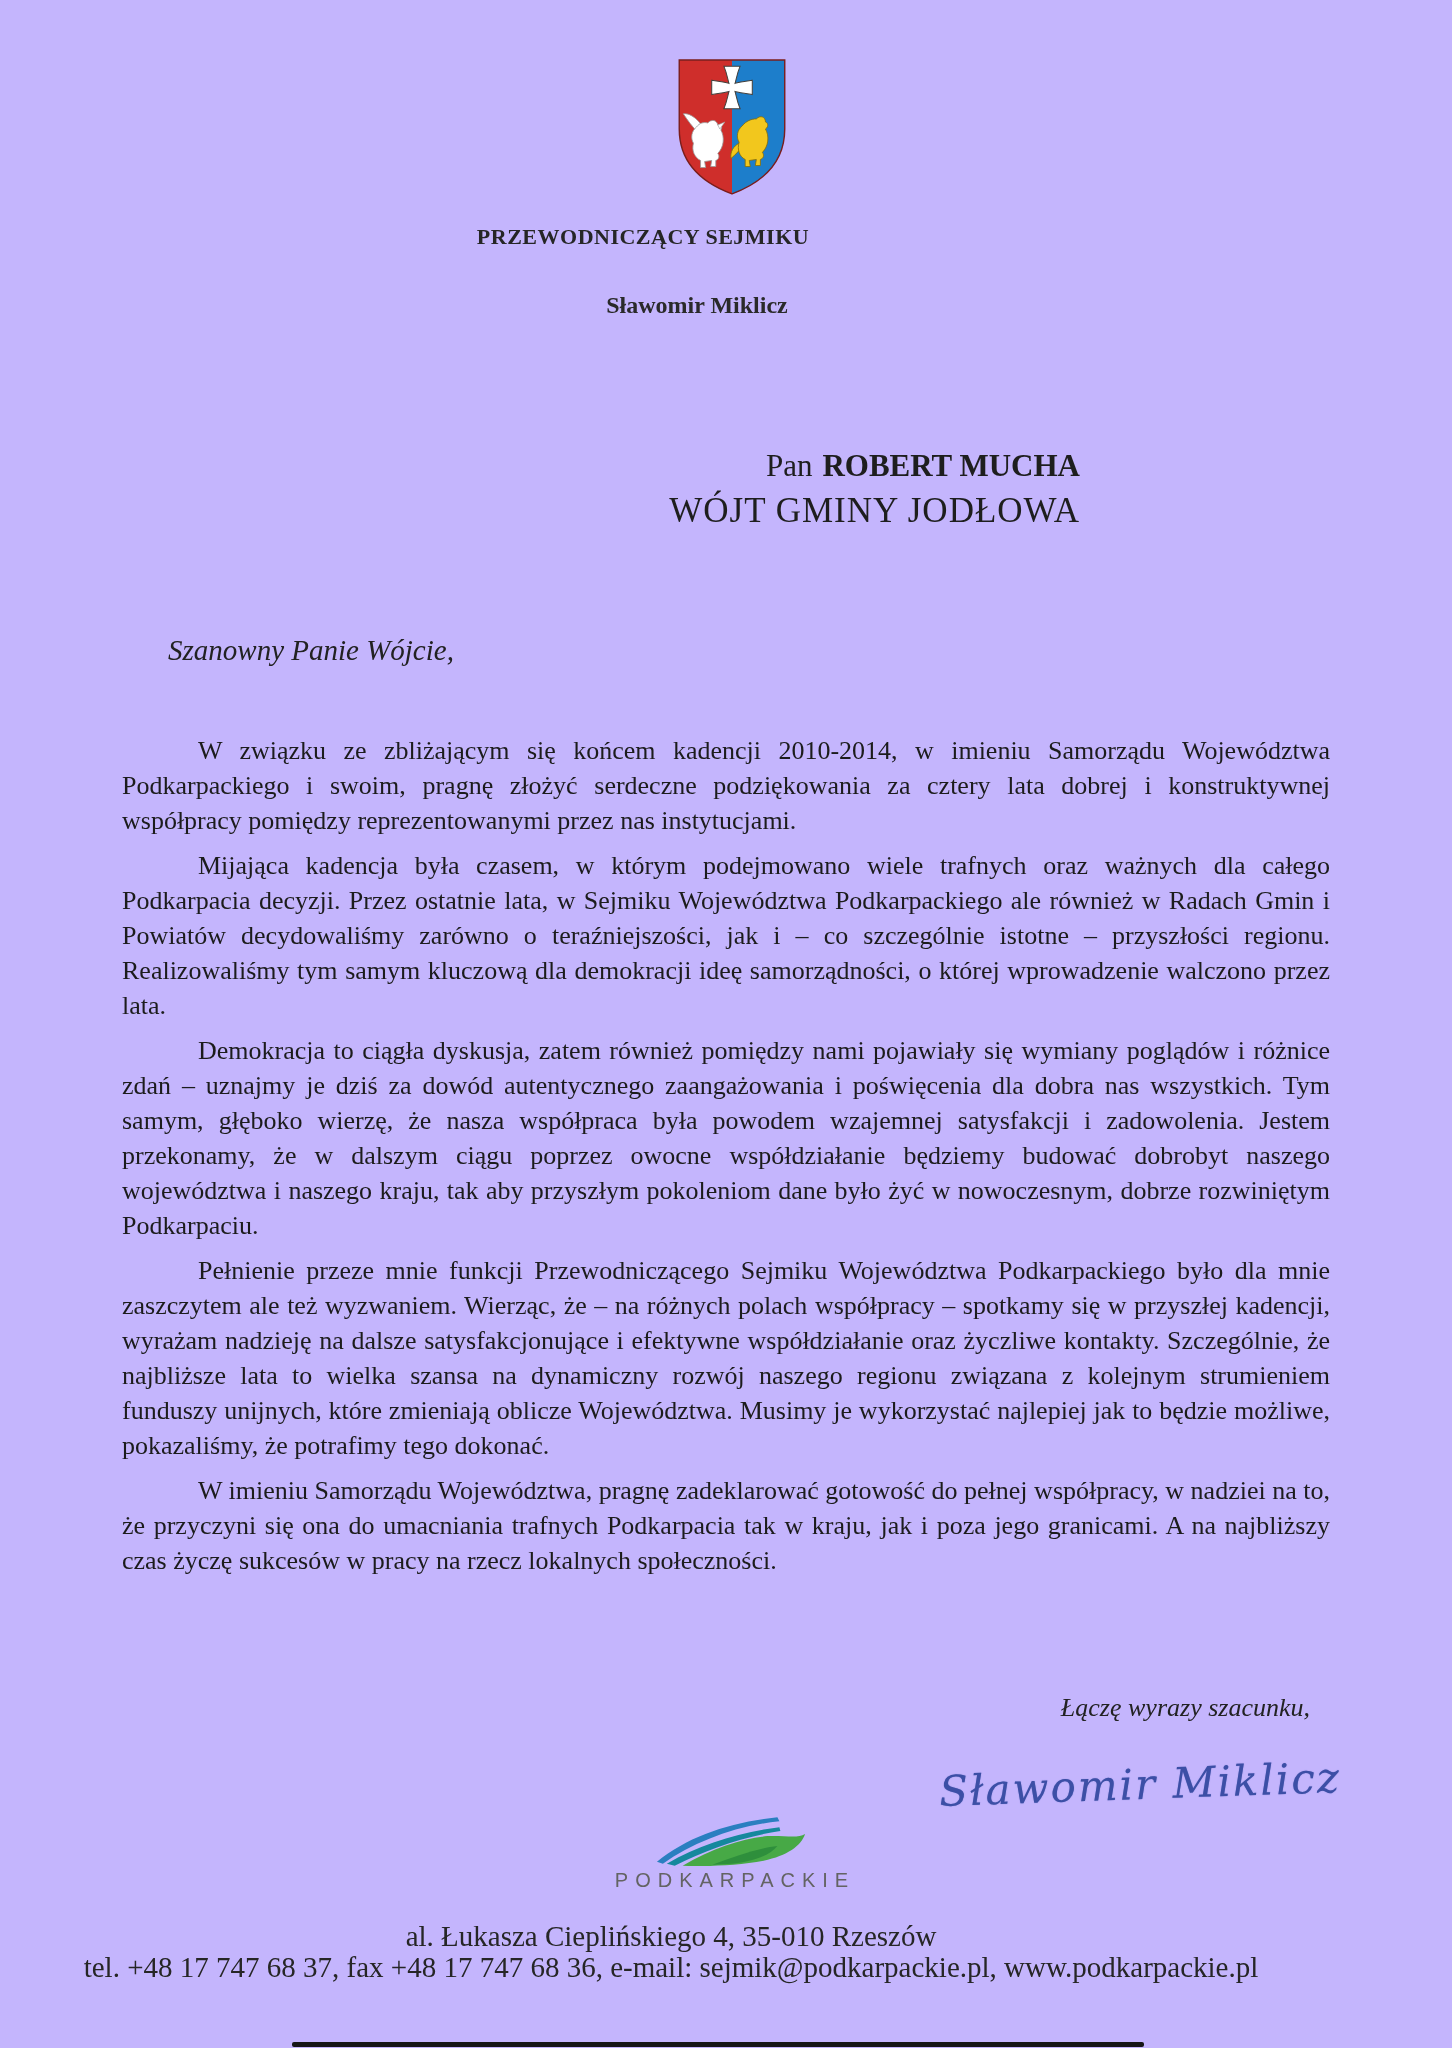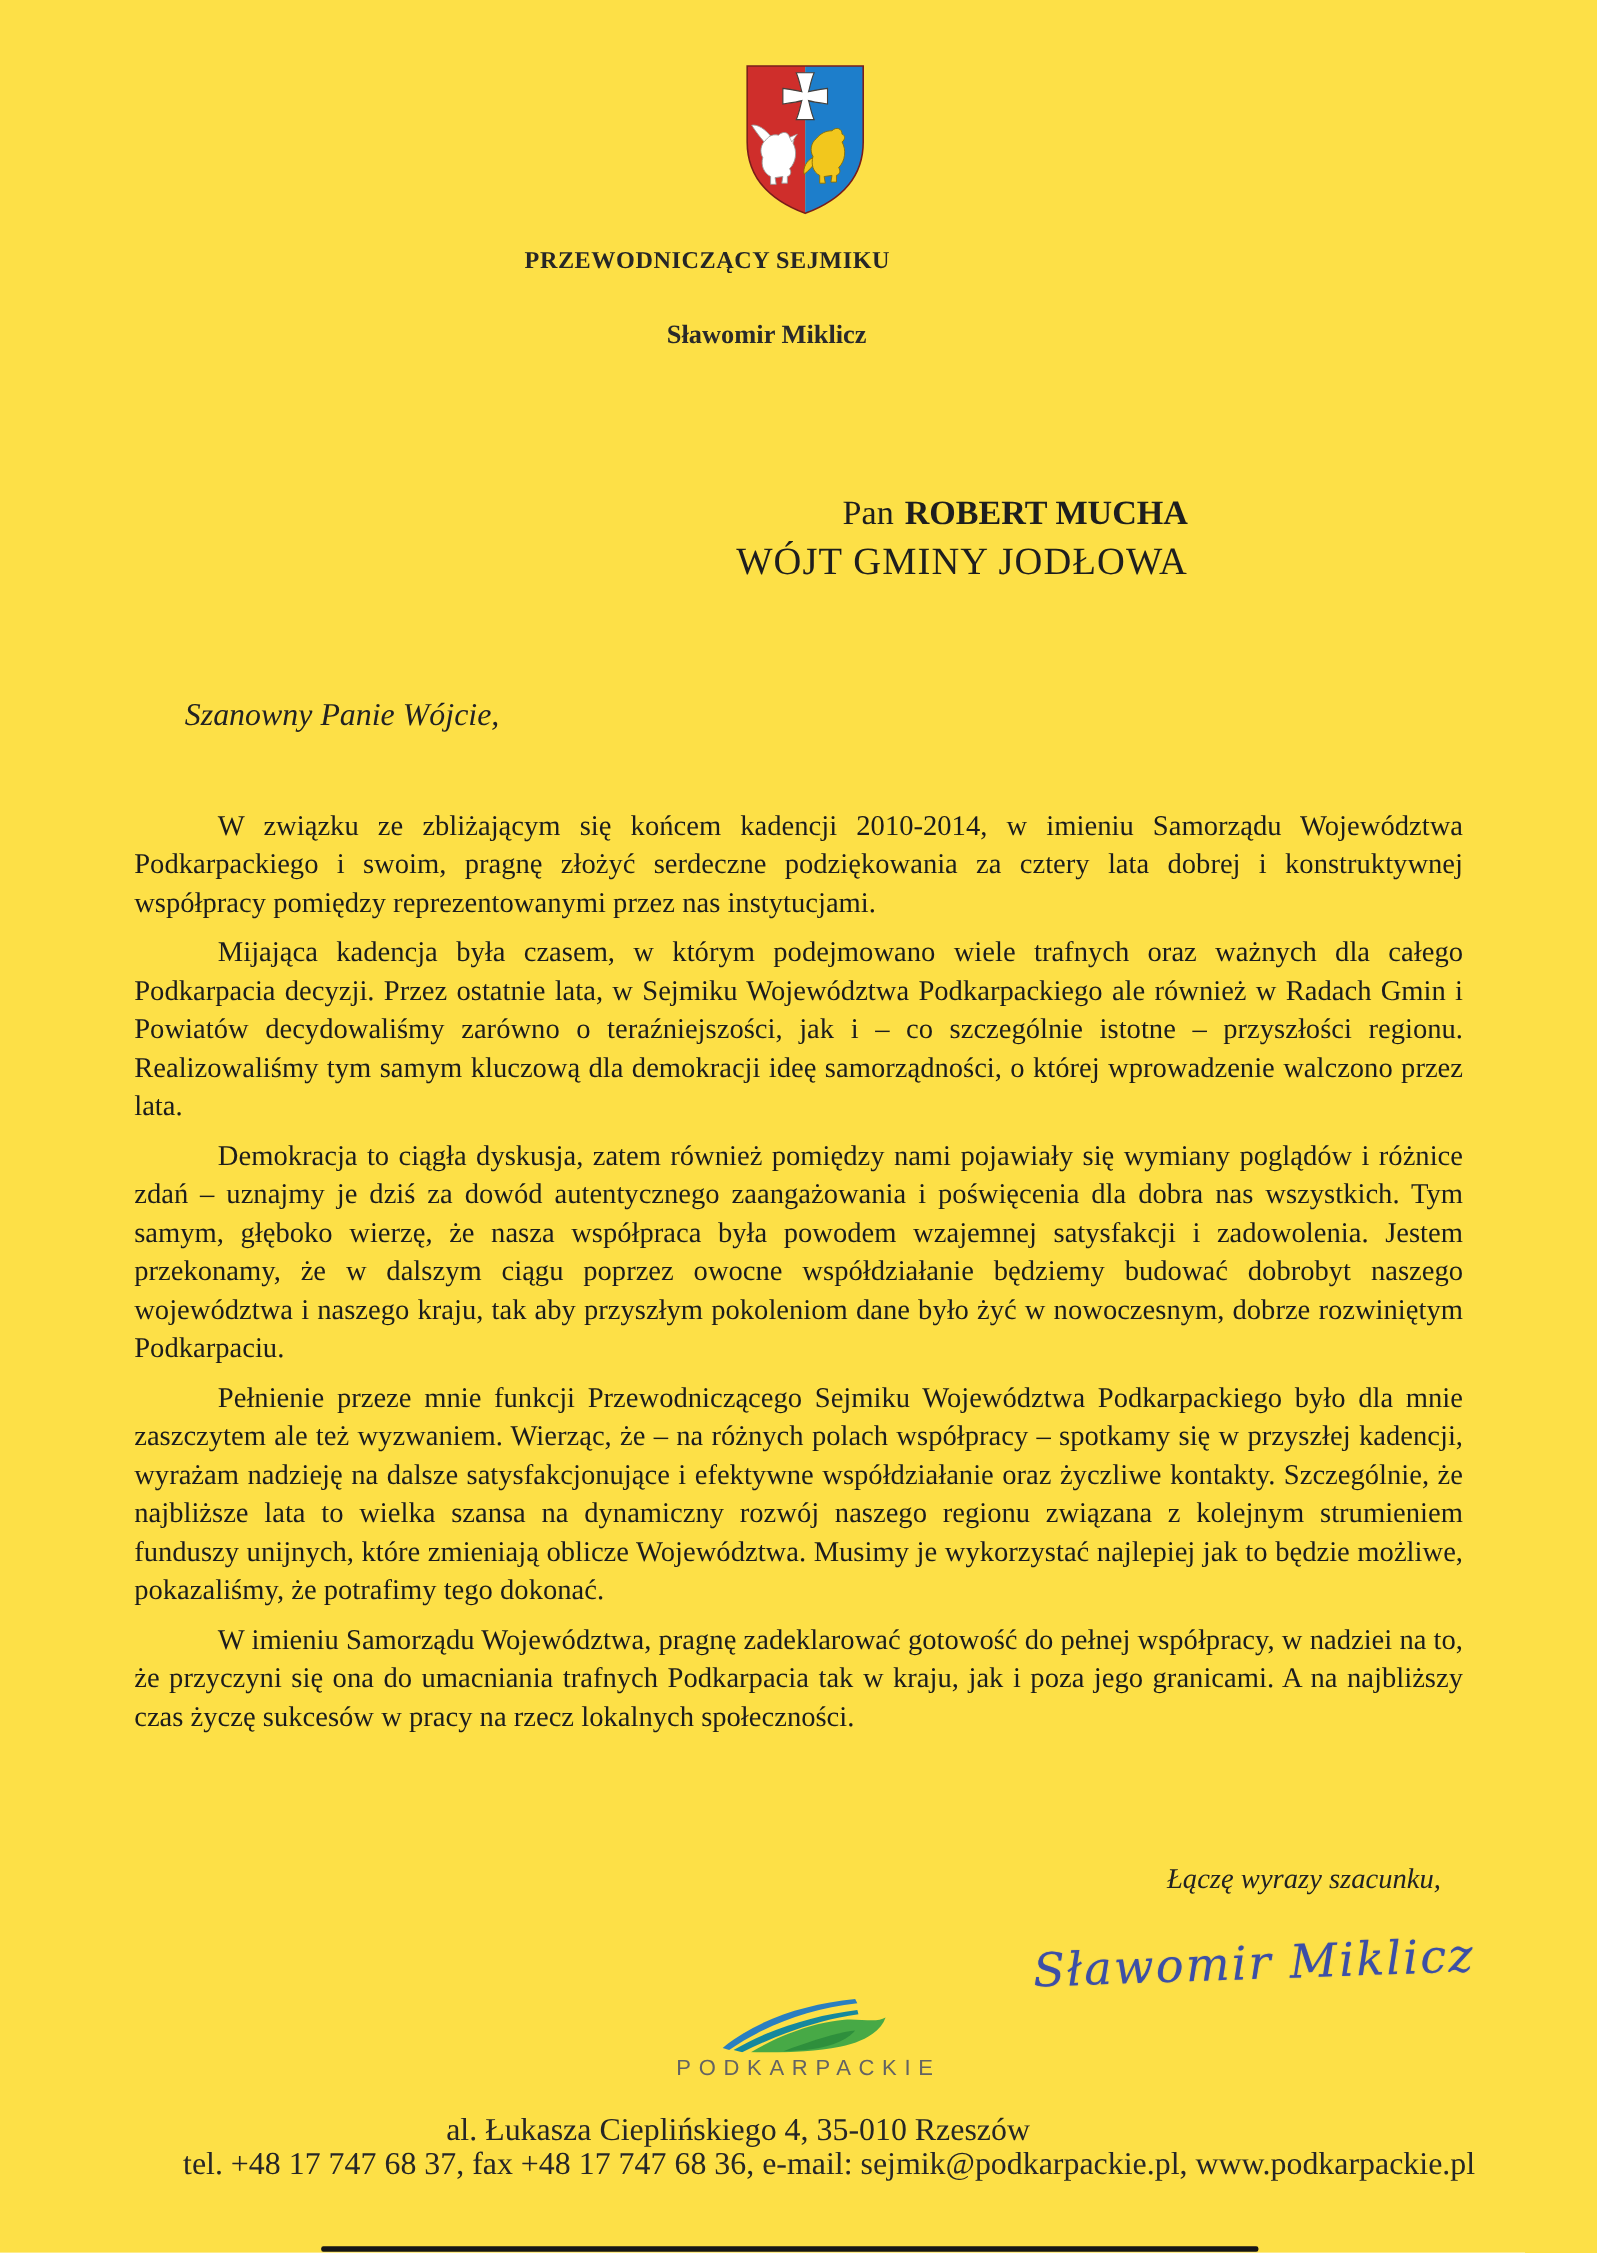--- a/index.html
+++ b/index.html
@@ -1,19 +1,19 @@
 <!DOCTYPE html>
 <html lang="pl"><head>
 <meta charset="utf-8">
 <style>
   html,body{margin:0;padding:0;background:#ffffff;}
   .page{
     position:relative;
     width:1452px;height:2048px;
-    background:#fde047;
+    background:#c4b5fd;
     font-family:"Liberation Serif", serif;
     color:#1e1e1e;
     overflow:hidden;
   }
   
   .crest{position:absolute;left:671px;top:56px;width:122px;height:142px;}
   .org-title{
     position:absolute;left:283px;top:221px;width:720px;
     text-align:center;font-weight:700;font-size:22px;line-height:32px;
     color:#262626;letter-spacing:.5px;
@@ -59,21 +59,21 @@
   .brand{
     position:absolute;left:485px;top:1869px;width:500px;text-align:center;
     font-family:"Liberation Sans", sans-serif;
     font-size:20px;letter-spacing:7px;color:#636363;
   }
   .addr, .contact{
     position:absolute;left:1px;width:1340px;text-align:center;
     font-size:29px;color:#262626;
   }
   .addr{top:1920px;}
-  .contact{top:1951px;text-align:right;}
+  .contact{top:1951px;}
   .scan-line{
     position:absolute;left:292px;top:2042px;width:852px;height:5px;
     background:#161616;border-radius:2px;
   }
 </style>
 </head>
 <body>
 
 <div class="page">
 

